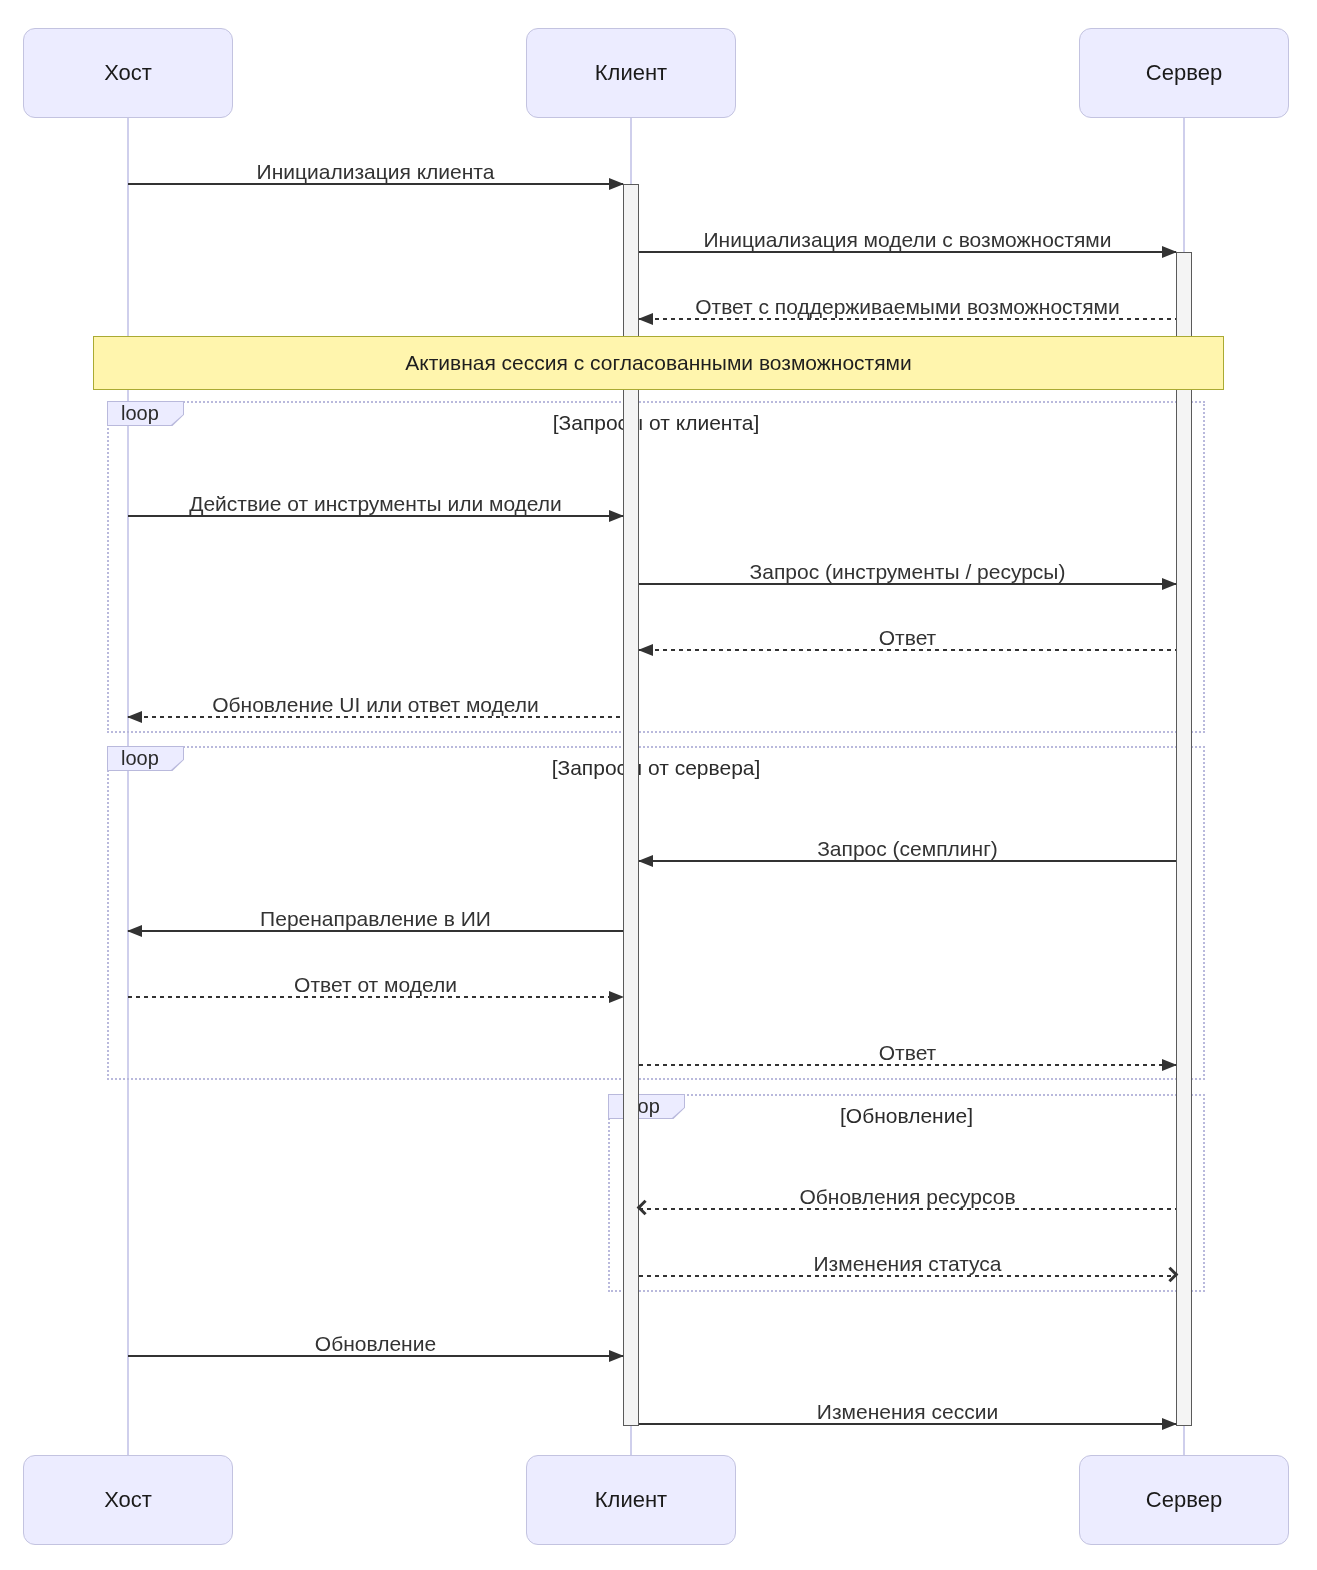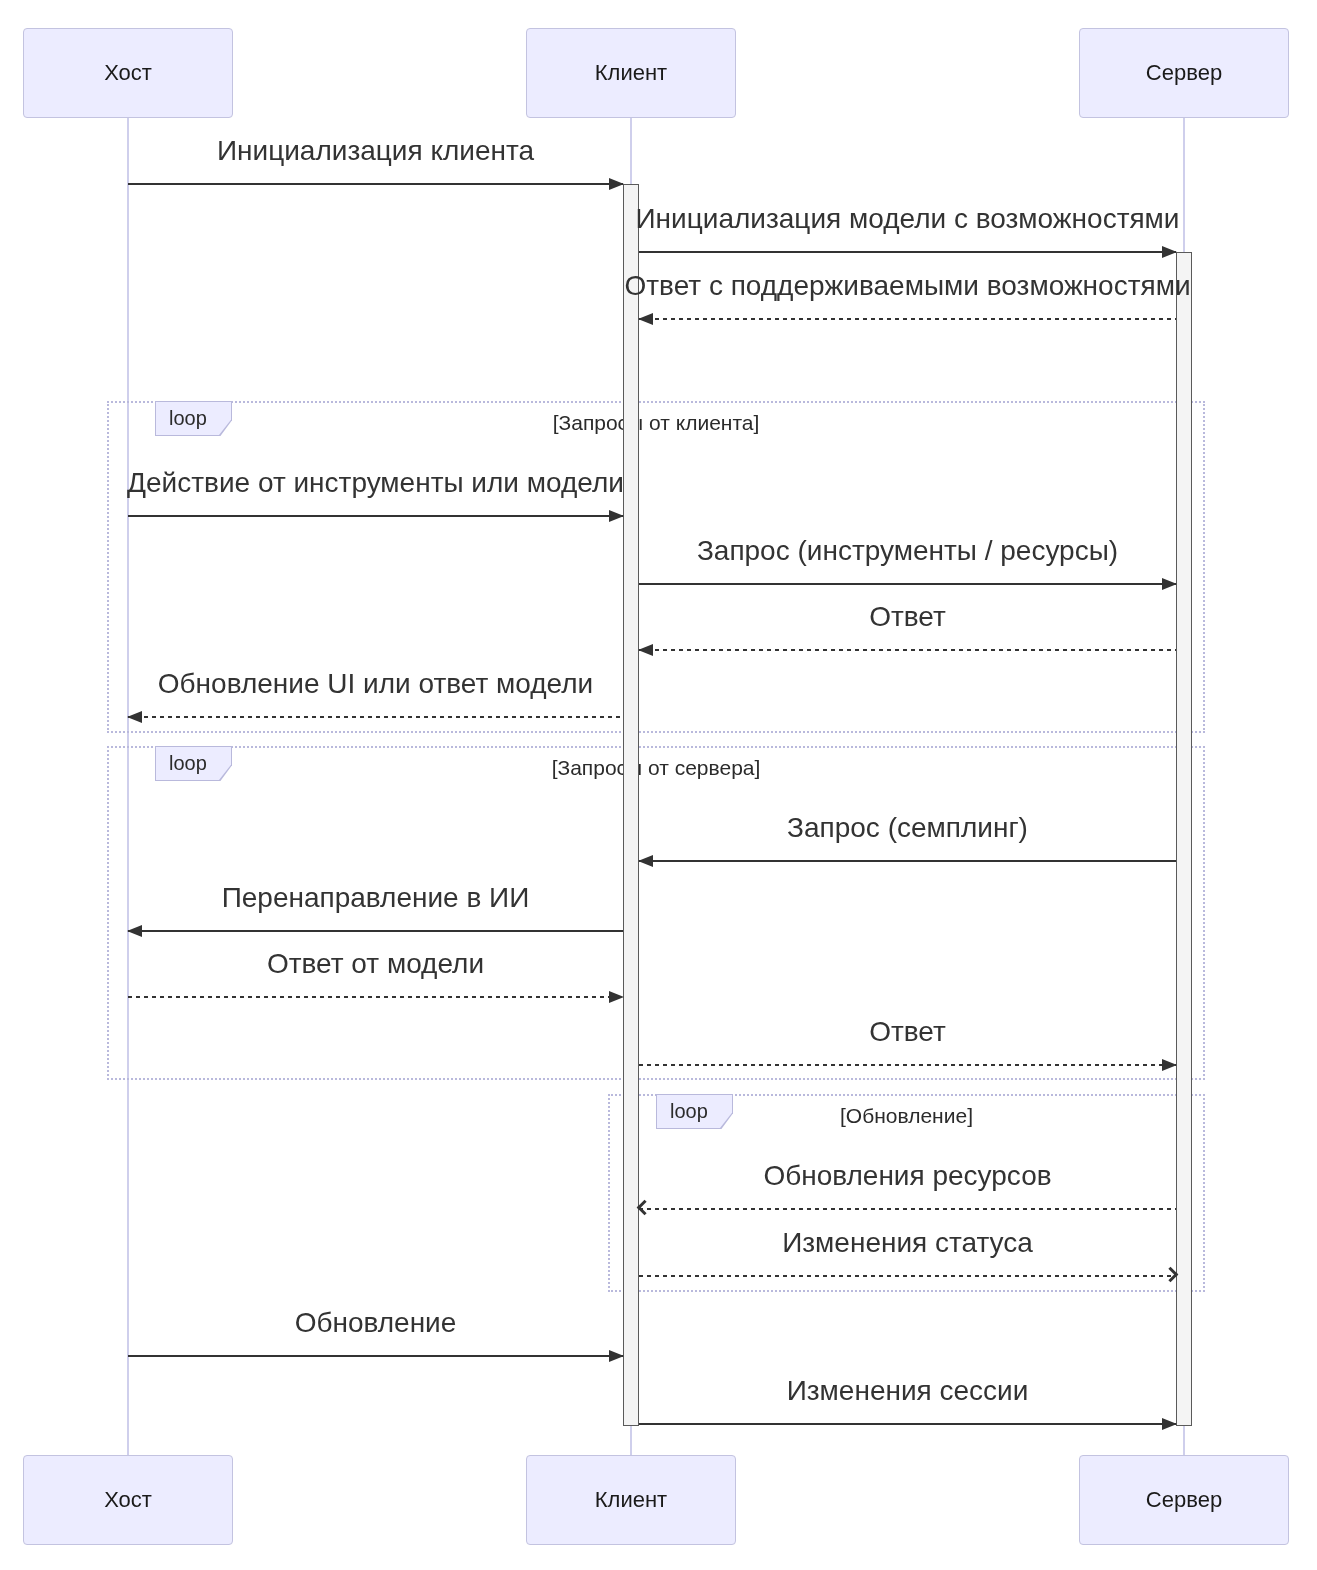--- a/index.html
+++ b/index.html
@@ -19,54 +19,54 @@
   body{font-family:"Liberation Sans","DejaVu Sans",sans-serif;color:var(--text);}
   #canvas{position:relative;width:1317px;height:1570px;background:#ffffff;overflow:hidden;}
 
   
   .lifeline{position:absolute;width:2px;top:117px;height:1339px;background:var(--lifeline);z-index:1;}
 
   
   .loop{position:absolute;border:2px dotted var(--loop-border);z-index:2;box-sizing:border-box;}
   .loop-title{position:absolute;top:8px;left:50%;transform:translateX(-50%);white-space:nowrap;
               font-size:21px;color:var(--text);z-index:7;}
-  .loop-tag{position:absolute;top:-2px;left:-2px;width:77px;height:35px;z-index:7;
-            clip-path:polygon(0 0,100% 0,100% 55%,85% 100%,0 100%);background:var(--loop-border);margin-left:48px;}
+  .loop-tag{position:absolute;top:-2px;left:-2px;width:77px;height:25px;z-index:7;
+            clip-path:polygon(0 0,100% 0,100% 55%,85% 100%,0 100%);background:var(--loop-border);}
   .loop-tag-inner{position:absolute;inset:1px;clip-path:polygon(0 0,100% 0,100% 54%,84% 100%,0 100%);
             background:var(--loop-label-fill);display:flex;align-items:center;padding-left:13px;
             box-sizing:border-box;font-size:20px;color:var(--text);}
 
   
   .activation{position:absolute;width:16px;background:var(--activation-fill);
               border:1px solid var(--activation-border);box-sizing:border-box;z-index:3;}
 
   
   .note{position:absolute;background:var(--note-fill);border:1px solid var(--note-border);
         display:flex;align-items:center;justify-content:center;font-size:21px;color:#1e1e1e;
         z-index:4;box-sizing:border-box;}
 
   
   .msg{position:absolute;height:0;z-index:5;}
-  .msg-label{position:absolute;left:50%;bottom:17px;transform:translateX(-50%);
-             white-space:nowrap;font-size:28px;color:var(--msg);}
+  .msg-label{position:absolute;left:50%;bottom:0;transform:translateX(-50%);
+             white-space:nowrap;font-size:21px;color:var(--msg);}
   .msg-line{position:absolute;left:0;right:0;top:-1px;height:2px;}
   .msg-line.solid{background:var(--msg);}
   .msg-line.dashed{background:repeating-linear-gradient(90deg,var(--msg) 0 4px,transparent 4px 8px);}
   .arr-filled{position:absolute;width:0;height:0;top:-6px;
               border-top:6px solid transparent;border-bottom:6px solid transparent;}
   .arr-filled.right{right:-1px;border-left:15px solid var(--msg);}
   .arr-filled.left{left:-1px;border-right:15px solid var(--msg);}
   .arr-open{position:absolute;width:11px;height:11px;top:-7px;box-sizing:border-box;
             border-top:3px solid var(--msg);border-right:3px solid var(--msg);}
   .arr-open.right{right:0;transform:rotate(45deg);}
   .arr-open.left{left:0;transform:rotate(-135deg);}
 
   
   .actor{position:absolute;width:210px;height:90px;background:var(--actor-fill);
-         border:1px solid var(--actor-border);border-radius:4px;box-sizing:border-box;
+         border:1px solid var(--actor-border);border-radius:12px;box-sizing:border-box;
          display:flex;align-items:center;justify-content:center;font-size:22px;color:#1a1a1a;
          z-index:6;}
 </style>
 </head>
 <body>
 
 <div id="canvas">
 
   <div class="lifeline" style="left:127px;"></div>
   <div class="lifeline" style="left:630px;"></div>
@@ -89,20 +89,23 @@
   <div class="loop" style="left:608px;top:1094px;width:597px;height:198px;">
     <div class="loop-tag">
       <div class="loop-tag-inner">loop</div>
     </div>
     <div class="loop-title">[Обновление]</div>
   </div>
 
   <div class="activation" style="left:623px;top:184px;height:1242px;"></div>
   <div class="activation" style="left:1176px;top:252px;height:1174px;"></div>
 
+  <div class="note" style="left:93px;top:336px;width:1131px;height:54px;">
+    <span>Активная сессия с согласованными возможностями</span>
+  </div>
 
   <div class="msg" style="left:128px;top:184px;width:495px;">
     <div class="msg-label">Инициализация клиента</div>
     <div class="msg-line solid"></div>
     <span class="arr-filled right"></span>
   </div>
 
   <div class="msg" style="left:639px;top:252px;width:537px;">
     <div class="msg-label">Инициализация модели с возможностями</div>
     <div class="msg-line solid"></div>

